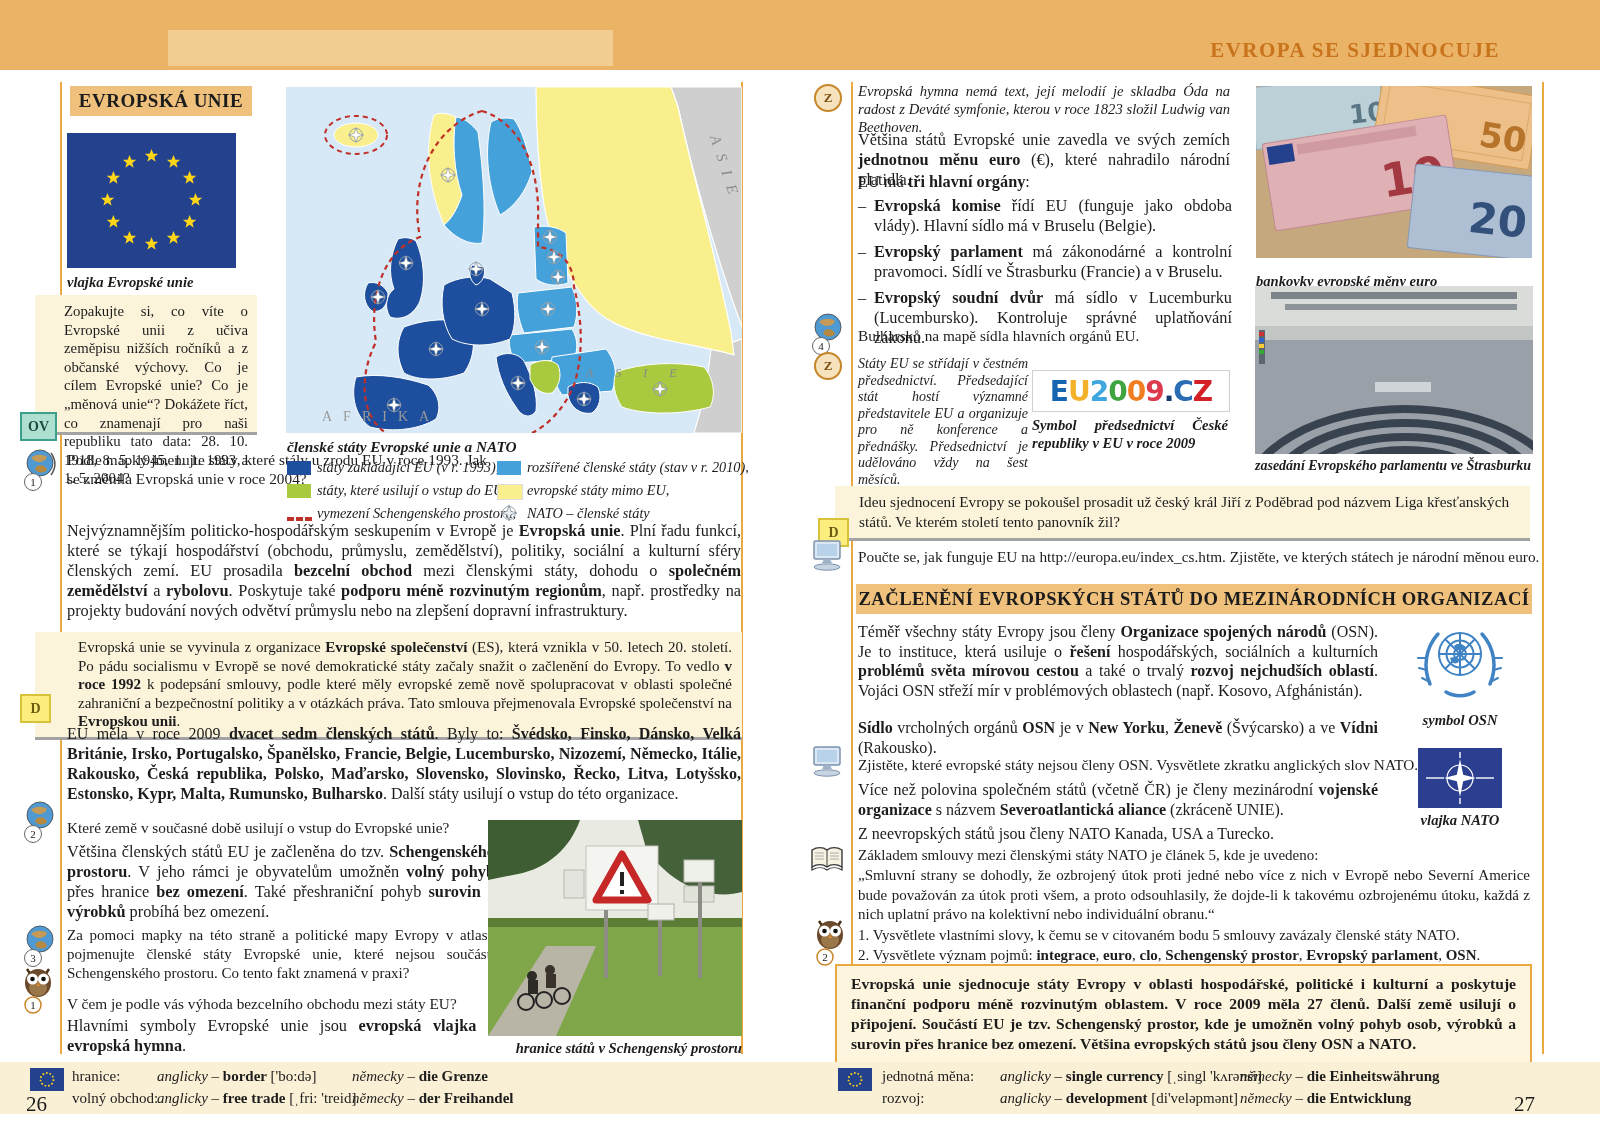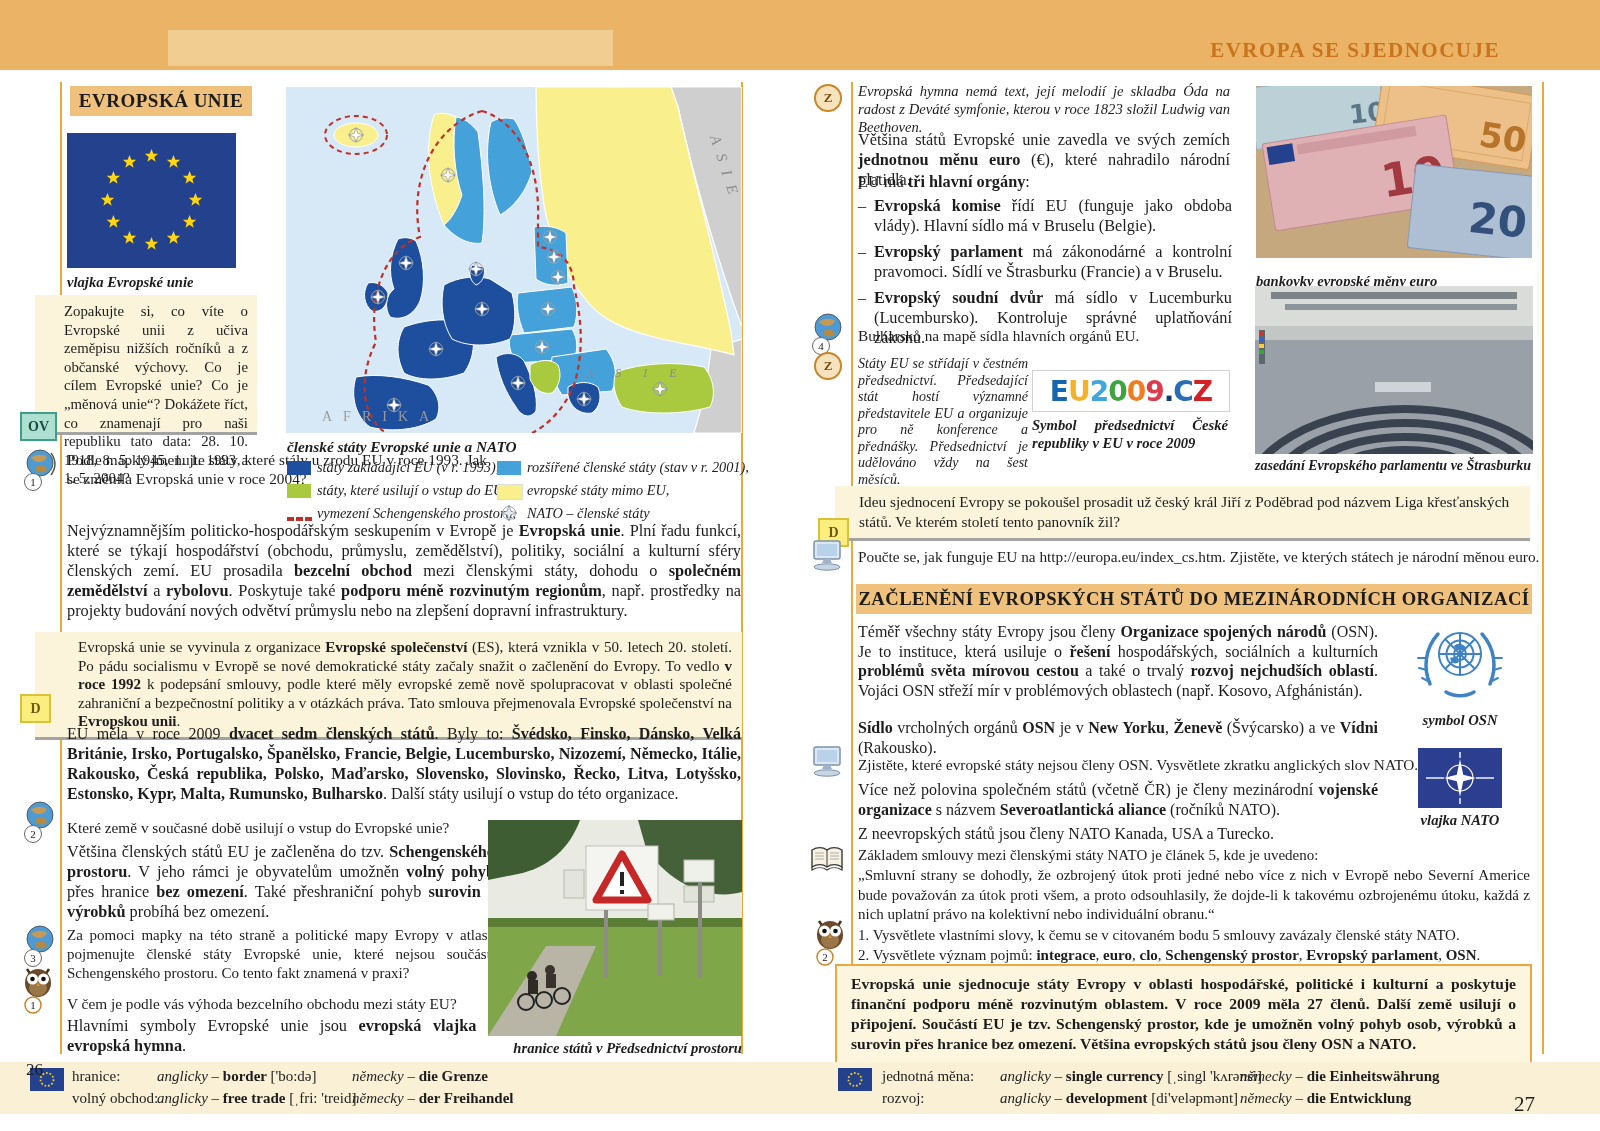--- a/index.html
+++ b/index.html
@@ -128,21 +128,21 @@
       <text x="424" y="50" transform="rotate(72 424 50)" font-size="15" letter-spacing="10" fill="#8a8a8a" font-style="italic">ASIE</text>
       <text x="36" y="334" font-size="14" letter-spacing="11" fill="#9a9a9a">AFRIKA</text>
       <text x="300" y="290" font-size="12" letter-spacing="22" fill="#8a8a8a" font-style="italic">ASIE</text>
     </svg>
   </div>
 
   <div class="abs cap" style="left:287px;top:438px;font-size:15.3px;">členské státy Evropské unie a NATO</div>
   <div class="abs" style="left:287px;top:461px;width:24px;height:14px;background:#1d4f9e;"></div>
   <div class="abs legend-lab" style="left:317px;top:459px;">státy zakládající EU (v r. 1993),</div>
   <div class="abs" style="left:497px;top:461px;width:24px;height:14px;background:#45a1d9;"></div>
-  <div class="abs legend-lab" style="left:527px;top:459px;">rozšířené členské státy (stav v r. 2001),</div>
+  <div class="abs legend-lab" style="left:527px;top:459px;">rozšířené členské státy (stav v r. 2010),</div>
   <div class="abs" style="left:287px;top:484px;width:24px;height:14px;background:#a9c93e;"></div>
   <div class="abs legend-lab" style="left:317px;top:482px;">státy, které usilují o vstup do EU,</div>
   <div class="abs" style="left:497px;top:484px;width:24px;height:14px;background:#f9ef8c;border:1px solid #ddd;"></div>
   <div class="abs legend-lab" style="left:527px;top:482px;">evropské státy mimo EU,</div>
   <div class="abs" style="left:287px;top:508px;">
     <svg width="26" height="6">
         <rect x="0" y="1" width="7" height="4" fill="#c03028"></rect>
         <rect x="9" y="1" width="7" height="4" fill="#c03028"></rect>
         <rect x="18" y="1" width="7" height="4" fill="#c03028"></rect>
       </svg>
@@ -228,21 +228,21 @@
       <rect x="160" y="84" width="26" height="16" fill="#f1f1ec" stroke="#b0b0a8"></rect>
       <circle cx="44" cy="156" r="5" fill="#2e2a26"></circle>
         <circle cx="62" cy="150" r="5" fill="#3a332c"></circle>
       <rect x="40" y="160" width="10" height="14" fill="#2e2a26"></rect>
         <rect x="58" y="154" width="10" height="14" fill="#3a332c"></rect>
       <circle cx="38" cy="182" r="8" fill="none" stroke="#222" stroke-width="2"></circle>
       <circle cx="56" cy="180" r="8" fill="none" stroke="#222" stroke-width="2"></circle>
       <circle cx="74" cy="176" r="8" fill="none" stroke="#222" stroke-width="2"></circle>
     </svg>
   </div>
-  <div class="abs cap" style="left:488px;top:1040px;width:254px;text-align:right;">hranice států v Předsednictví prostoru</div>
+  <div class="abs cap" style="left:488px;top:1040px;width:254px;text-align:right;">hranice států v Schengenský prostoru</div>
 
   <div class="zbadge" style="left:814px;top:84px;">Z</div>
   <div class="abs note" style="left:858px;top:82px;width:372px;">Evropská hymna nemá text, její melodií je skladba Óda na radost z Deváté symfonie, kterou v roce 1823 složil Ludwig van Beethoven.</div>
 
   <div class="abs jp" style="left:858px;top:130px;width:372px;"><span>Většina států Evropské unie zavedla ve svých zemích </span><span style="font-weight: bold;">jednotnou měnu euro</span><span> (€), které nahradilo národní platidla.</span></div>
   <div class="abs jp" style="left:858px;top:172px;width:372px;text-align:left;"><span>EU má </span><span style="font-weight: bold;">tři hlavní orgány</span><span>:</span></div>
 
   <div class="abs" style="left:858px;top:196px;width:374px;display:flex;">
     <span style="width:16px;font-size:16.3px;">–</span>
     <span class="jp" style="flex:1;"><span style="font-weight: bold;">Evropská komise</span><span> řídí EU (funguje jako obdoba vlády). Hlavní sídlo má v Bruselu (Belgie).</span></span>
@@ -379,21 +379,21 @@
   <div class="abs" style="left:810px;top:746px;">
     <svg width="36" height="32" viewBox="0 0 36 32">
       <rect x="4" y="1" width="26" height="18" rx="2" fill="#dbe7f3" stroke="#7d93ad" stroke-width="1.5"></rect>
       <rect x="7" y="4" width="20" height="12" fill="#b8d2ea"></rect>
       <path d="M14,19 L12,23 L22,23 L20,19 Z" fill="#9fb2c6"></path>
       <ellipse cx="17" cy="27" rx="13" ry="3.2" fill="#c7d4e2" stroke="#7d93ad"></ellipse>
     </svg>
   </div>
   <div class="abs nowrap" style="left:858px;top:756px;font-size:15.3px;">Zjistěte, které evropské státy nejsou členy OSN. Vysvětlete zkratku anglických slov NATO.</div>
 
-  <div class="abs jp" style="left:858px;top:780px;width:520px;font-size:16px;line-height:19.5px;"><span>Více než polovina společném států (včetně ČR) je členy mezinárodní </span><span style="font-weight: bold;">vojenské organizace</span><span> s názvem </span><span style="font-weight: bold;">Severoatlantická aliance</span><span> (ročníků NATO).</span></div>
+  <div class="abs jp" style="left:858px;top:780px;width:520px;font-size:16px;line-height:19.5px;"><span>Více než polovina společném států (včetně ČR) je členy mezinárodní </span><span style="font-weight: bold;">vojenské organizace</span><span> s názvem </span><span style="font-weight: bold;">Severoatlantická aliance</span><span> (zkráceně UNIE).</span></div>
   <div class="abs jp" style="left:858px;top:824px;width:520px;font-size:16px;text-align:left;">Z neevropských států jsou členy NATO Kanada, USA a Turecko.</div>
 
   <div class="abs" style="left:1418px;top:748px;">
     <svg width="84" height="60" viewBox="0 0 84 60">
       <rect width="84" height="60" fill="#2c3e8f"></rect>
       <circle cx="42" cy="30" r="13" fill="none" stroke="#fff" stroke-width="1.2"></circle>
       <path d="M42,11 L45.2,26.8 L58,30 L45.2,33.2 L42,49 L38.8,33.2 L26,30 L38.8,26.8 Z" fill="#fff"></path>
       <line x1="8" y1="30" x2="26" y2="30" stroke="#fff" stroke-width="1.4"></line>
       <line x1="58" y1="30" x2="76" y2="30" stroke="#fff" stroke-width="1.4"></line>
       <line x1="42" y1="4" x2="42" y2="10" stroke="#fff" stroke-width="1.4"></line>
@@ -445,21 +445,21 @@
   <div class="foot-line" style="left:72px;top:1066px;">
     <span class="abs" style="left:0;width:150px;">hranice:</span>
     <span class="abs" style="left:85px;width:230px;"><span style="font-style: italic;">anglicky</span><span> – </span><span style="font-weight: bold;">border </span><span>['bo:də]</span></span>
     <span class="abs" style="left:280px;width:220px;"><span style="font-style: italic;">německy</span><span> – </span><span style="font-weight: bold;">die Grenze</span></span>
   </div>
   <div class="foot-line" style="left:72px;top:1088px;">
     <span class="abs" style="left:0;width:150px;">volný obchod:</span>
     <span class="abs" style="left:85px;width:230px;"><span style="font-style: italic;">anglicky</span><span> – </span><span style="font-weight: bold;">free trade </span><span>[ˌfri: 'treid]</span></span>
     <span class="abs" style="left:280px;width:220px;"><span style="font-style: italic;">německy</span><span> – </span><span style="font-weight: bold;">der Freihandel</span></span>
   </div>
-  <div class="abs" style="left:26px;top:1060px;font-size:17px;text-align:right;">26</div>
+  <div class="abs" style="left:26px;top:1092px;font-size:21px;text-align:right;">26</div>
 
   <div class="abs" style="left:838px;top:1068px;">
     <svg width="34" height="23">
         <rect width="34" height="23" fill="#24418e"></rect>
       <circle cx="17" cy="11.5" r="6.5" fill="none" stroke="#f7d117" stroke-width="1.8" stroke-dasharray="1.7 1.9"></circle>
       </svg>
   </div>
   <div class="foot-line" style="left:882px;top:1066px;">
     <span class="abs" style="left:0;width:120px;">jednotná měna:</span>
     <span class="abs" style="left:118px;width:280px;"><span style="font-style: italic;">anglicky</span><span> – </span><span style="font-weight: bold; text-align: right;">single currency </span><span>[ˌsingl 'kʌrənsi]</span></span>

